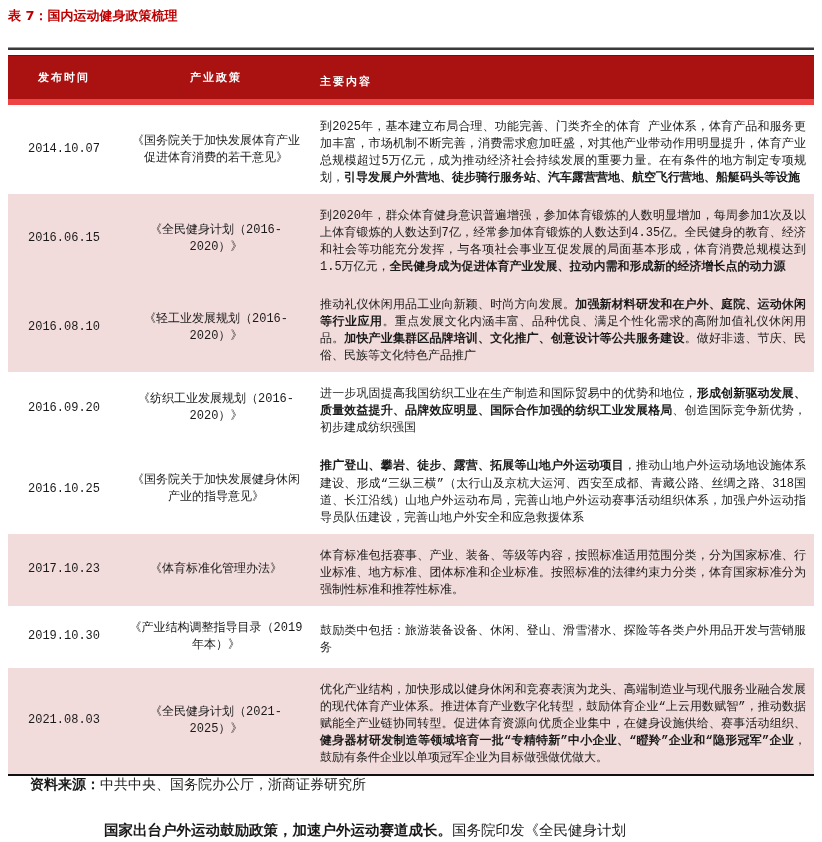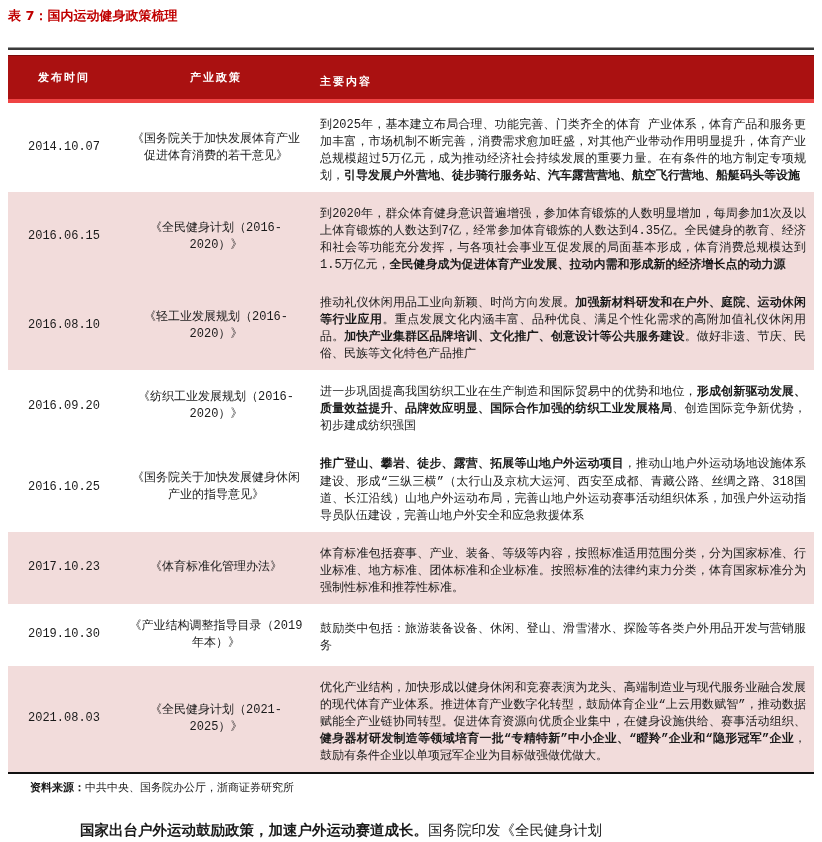--- a/index.html
+++ b/index.html
@@ -39,40 +39,40 @@
   }
   thead th{
     background:var(--header-bg);
     color:var(--header-text);
     font-size:11px;
     font-weight:bold;
     height:17px;
     padding:1px 2px;
     letter-spacing:2px;
     border-top:1px solid #7c0b0b;
-    border-bottom:4px solid #ef4444;
+    border-bottom:6px solid #ef4444;
   }
   tbody tr.alt{background:var(--row-alt-bg);}
   td{vertical-align:middle;font-size:12px;line-height:1.42;font-family:Liberation Mono, monospace;}
   .c-date{width:112px;text-align:center;padding:6px 2px;white-space:nowrap;}
   .c-policy{width:192px;text-align:center;padding:14px 8px;}
   .c-content{text-align:justify;padding:14px 8px 7px 8px;}
   .c-content b{font-weight:bold;}
   .source{
-    margin:6px 8px 0 8px;
+    margin:0 8px 0 8px;
     padding-left:22px;
-    font-size:11px;
+    font-size:14px;
   }
   .source b{font-weight:bold;}
   .summary{
     position:absolute;
     left:0;
     bottom:2px;
     width:822px;
-    padding-left:80px;
+    padding-left:104px;
     font-size:14.5px;
     white-space:nowrap;
     overflow:hidden;
   }
   .summary b{font-weight:bold;}
 </style>
 </head>
 <body>
 
 <div class="report-title">表 7：国内运动健身政策梳理</div>

